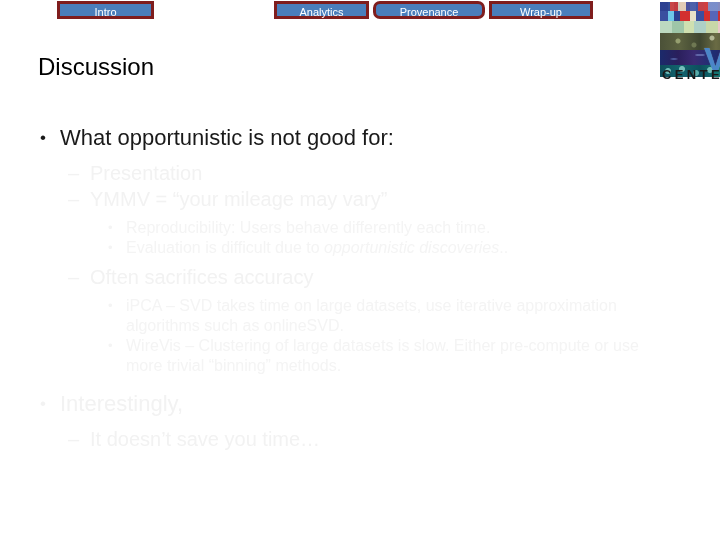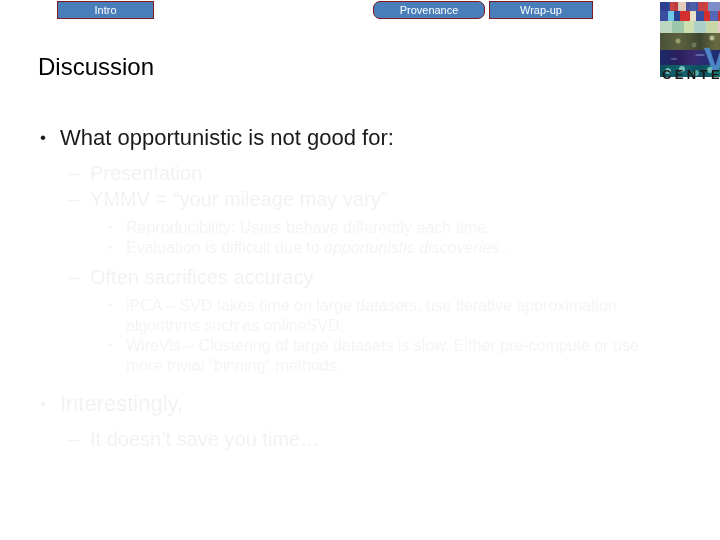--- a/index.html
+++ b/index.html
@@ -21,21 +21,21 @@
     top: 0px;
     left: 0px;
     width: 720px;
     height: 22px;
   }
   .nav-btn {
     position: absolute;
     top: 1px;
     height: 18px;
     background: #4a7ebb;
-    border: 1px solid #7f1d1d;
+    border: 3px solid #7f1d1d;
     box-sizing: border-box;
     color: #ffffff;
     font-size: 11px;
     line-height: 16px;
     text-align: center;
     font-family: "Liberation Sans", sans-serif;
     white-space: nowrap;
     letter-spacing: 0px;
     cursor: pointer;
   }
@@ -267,20 +267,21 @@
   .em { font-style: italic; }
 
   .spacer-sm { height: 6px; }
   .spacer-md { height: 14px; }
 </style>
 </head>
 <body>
 
 <div class="navbar">
   <div class="nav-btn nav-btn-0">Intro</div>
+  <div class="nav-btn nav-btn-2">Analytics</div>
   <div class="nav-btn nav-btn-3">Provenance</div>
   <div class="nav-btn nav-btn-4">Wrap-up</div>
 </div>
 
 <div class="logo">
   <div class="logo-bands">
     <div class="band band-a"></div>
     <div class="band-a-over"></div>
     <div class="band band-b"></div>
     <div class="band band-c"></div>

